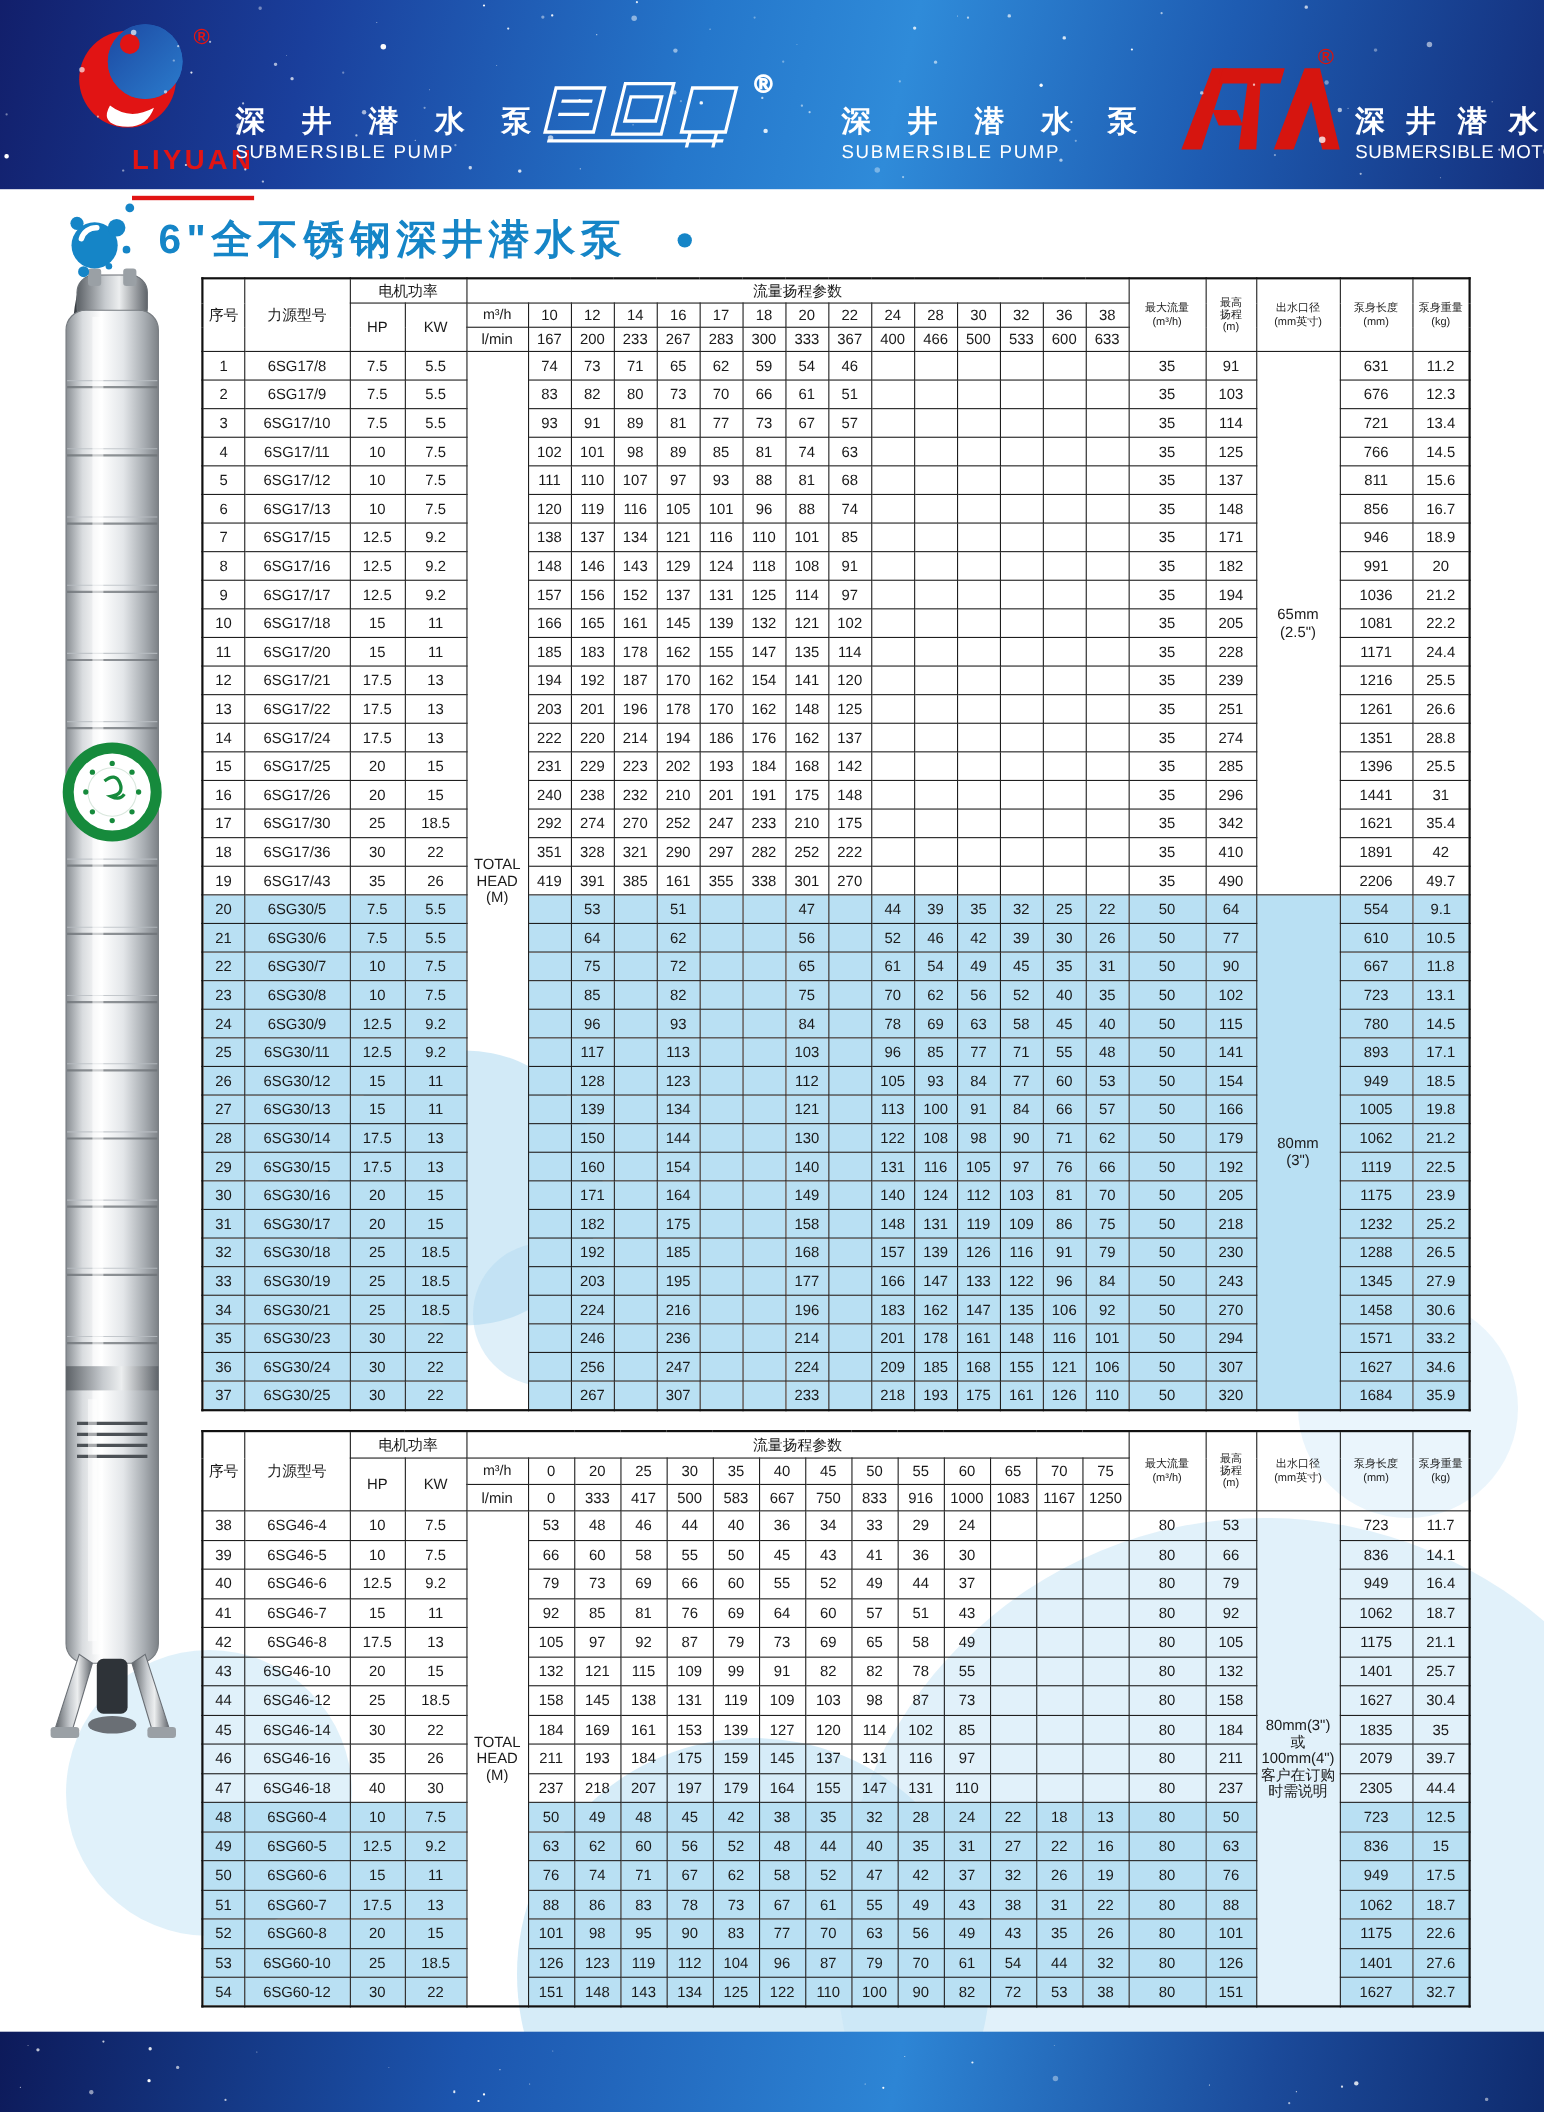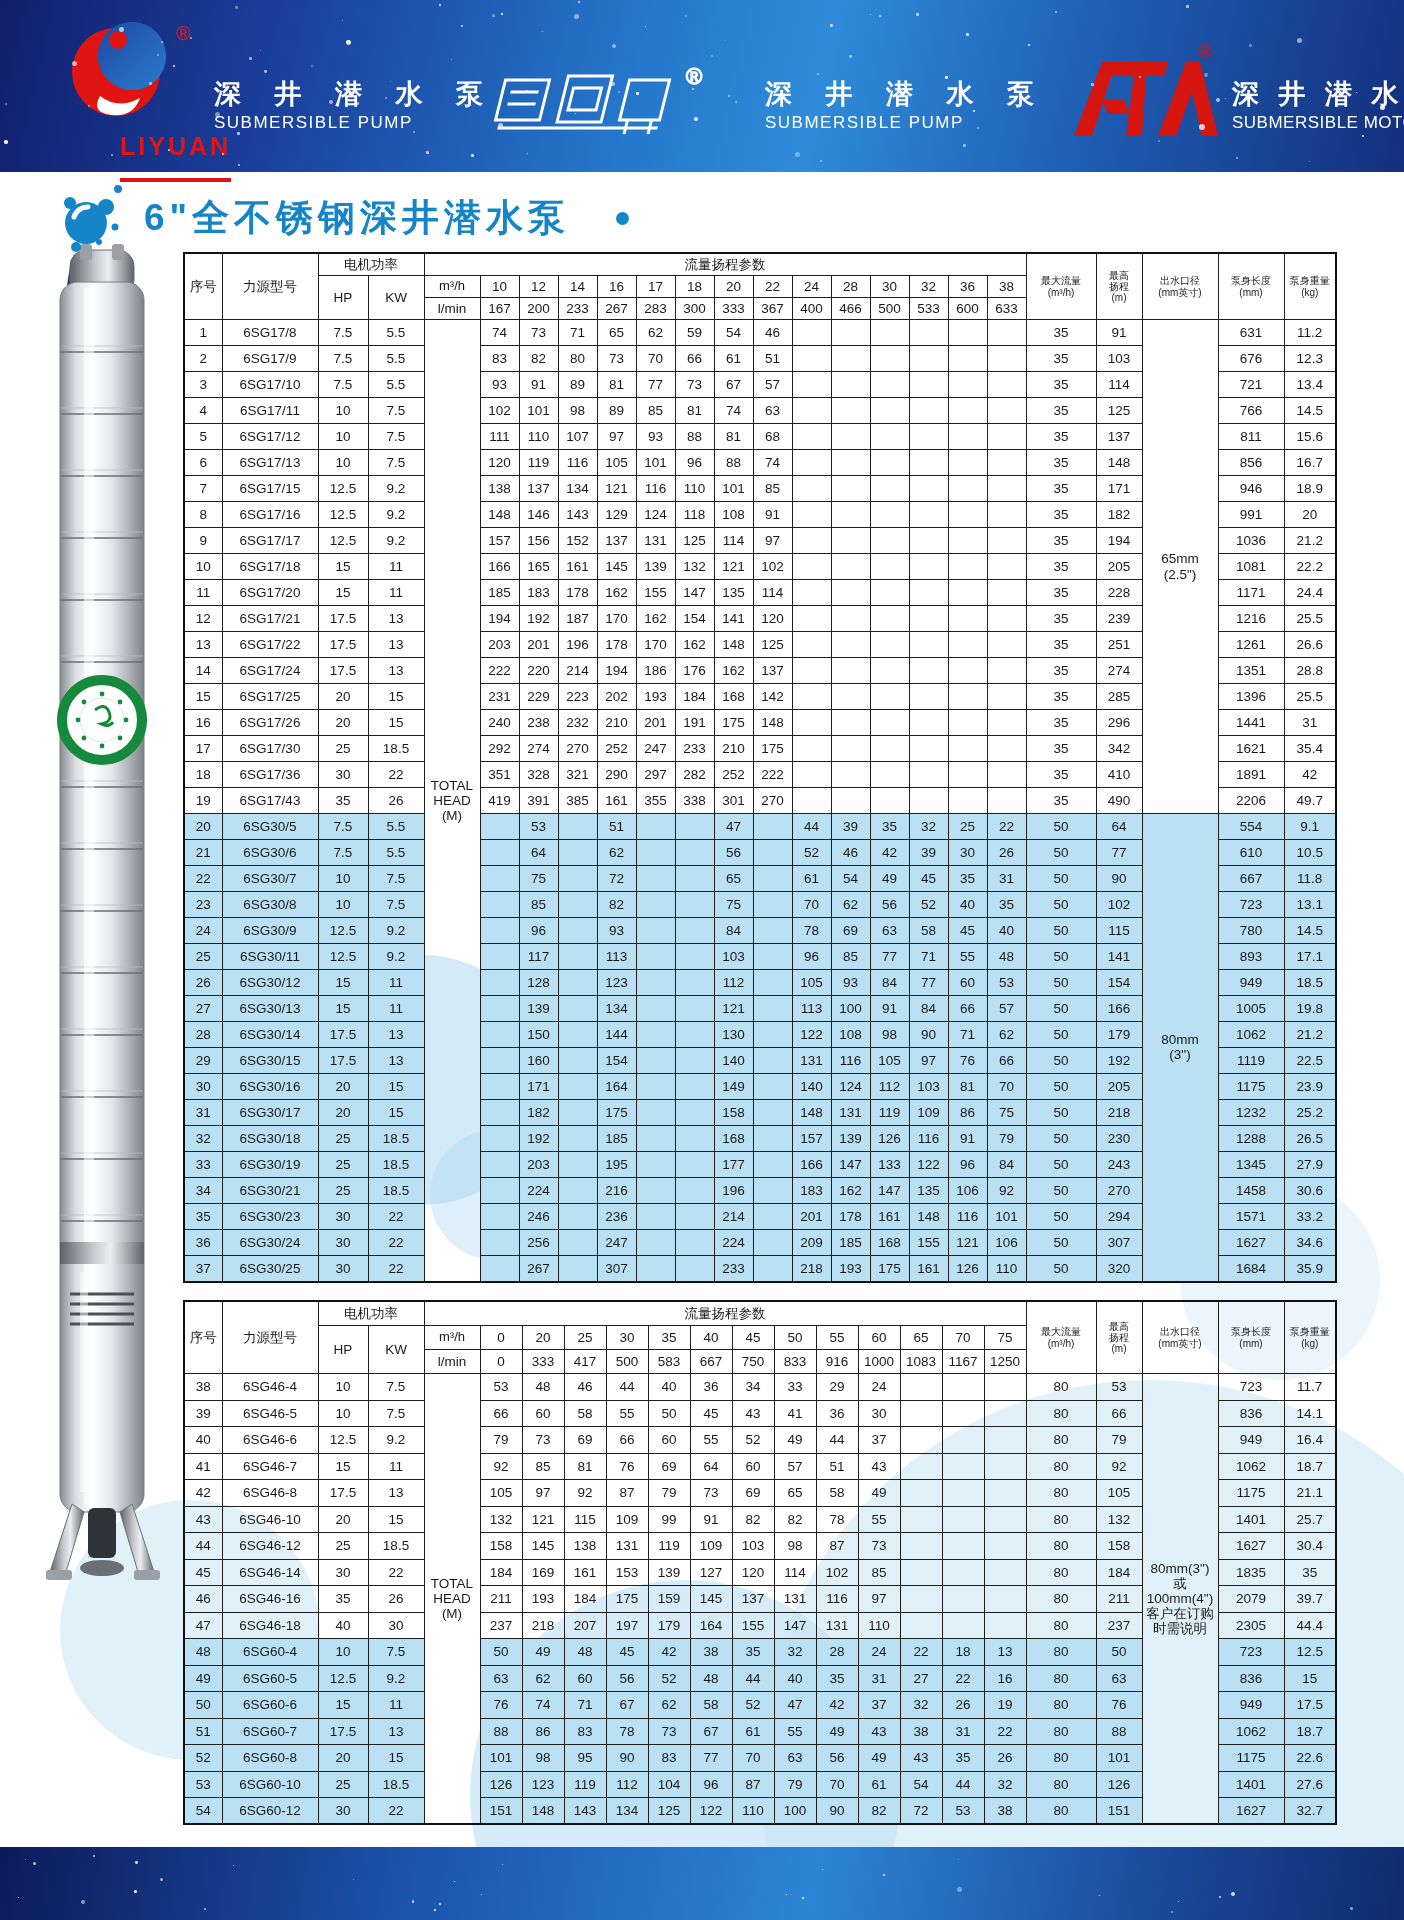--- a/index.html
+++ b/index.html
@@ -10,21 +10,21 @@
   .hero{position:absolute;left:0;top:0;width:1404px;height:172px;z-index:5;
         background:linear-gradient(103deg,#121f6b 0%,#1a3f9c 20%,#2577cb 45%,#2f8bd9 58%,#1e5cb2 78%,#142f7c 100%);}
   .footer-band{position:absolute;left:0;top:1847px;width:1404px;height:73px;z-index:5;
         background:linear-gradient(100deg,#0d1a5a 0%,#1c55ae 30%,#2d85d5 58%,#1b4a9a 82%,#0f2b6e 100%);}
   .star{position:absolute;background:#fff;border-radius:50%;}
 
   .hero-inner{position:relative;width:100%;height:100%;}
   .brand{position:absolute;top:0;height:100%;}
   .brand-cn{color:#fff;font-size:27px;letter-spacing:13px;white-space:nowrap;font-weight:bold;}
   .brand-en{color:#fff;font-size:17px;letter-spacing:1.5px;white-space:nowrap;margin-top:1px;}
-  .cnblock{position:absolute;top:76px;}
+  .cnblock{position:absolute;top:92px;}
   .liyuan-text{position:absolute;left:62px;top:132px;color:#e11414;font-size:25px;font-weight:bold;
                letter-spacing:3px;border-bottom:4px solid #e11414;padding-bottom:17px;}
 
   
   .title-row{position:absolute;left:52px;top:186px;height:64px;display:flex;align-items:center;z-index:4;}
   .page-title{color:#1585c7;font-size:37px;font-weight:bold;letter-spacing:5px;margin-left:14px;white-space:nowrap;}
   .title-dot{width:13px;height:13px;border-radius:50%;background:#1585c7;margin-left:46px;}
 
   
   .bub{position:absolute;border-radius:50%;z-index:1;}

